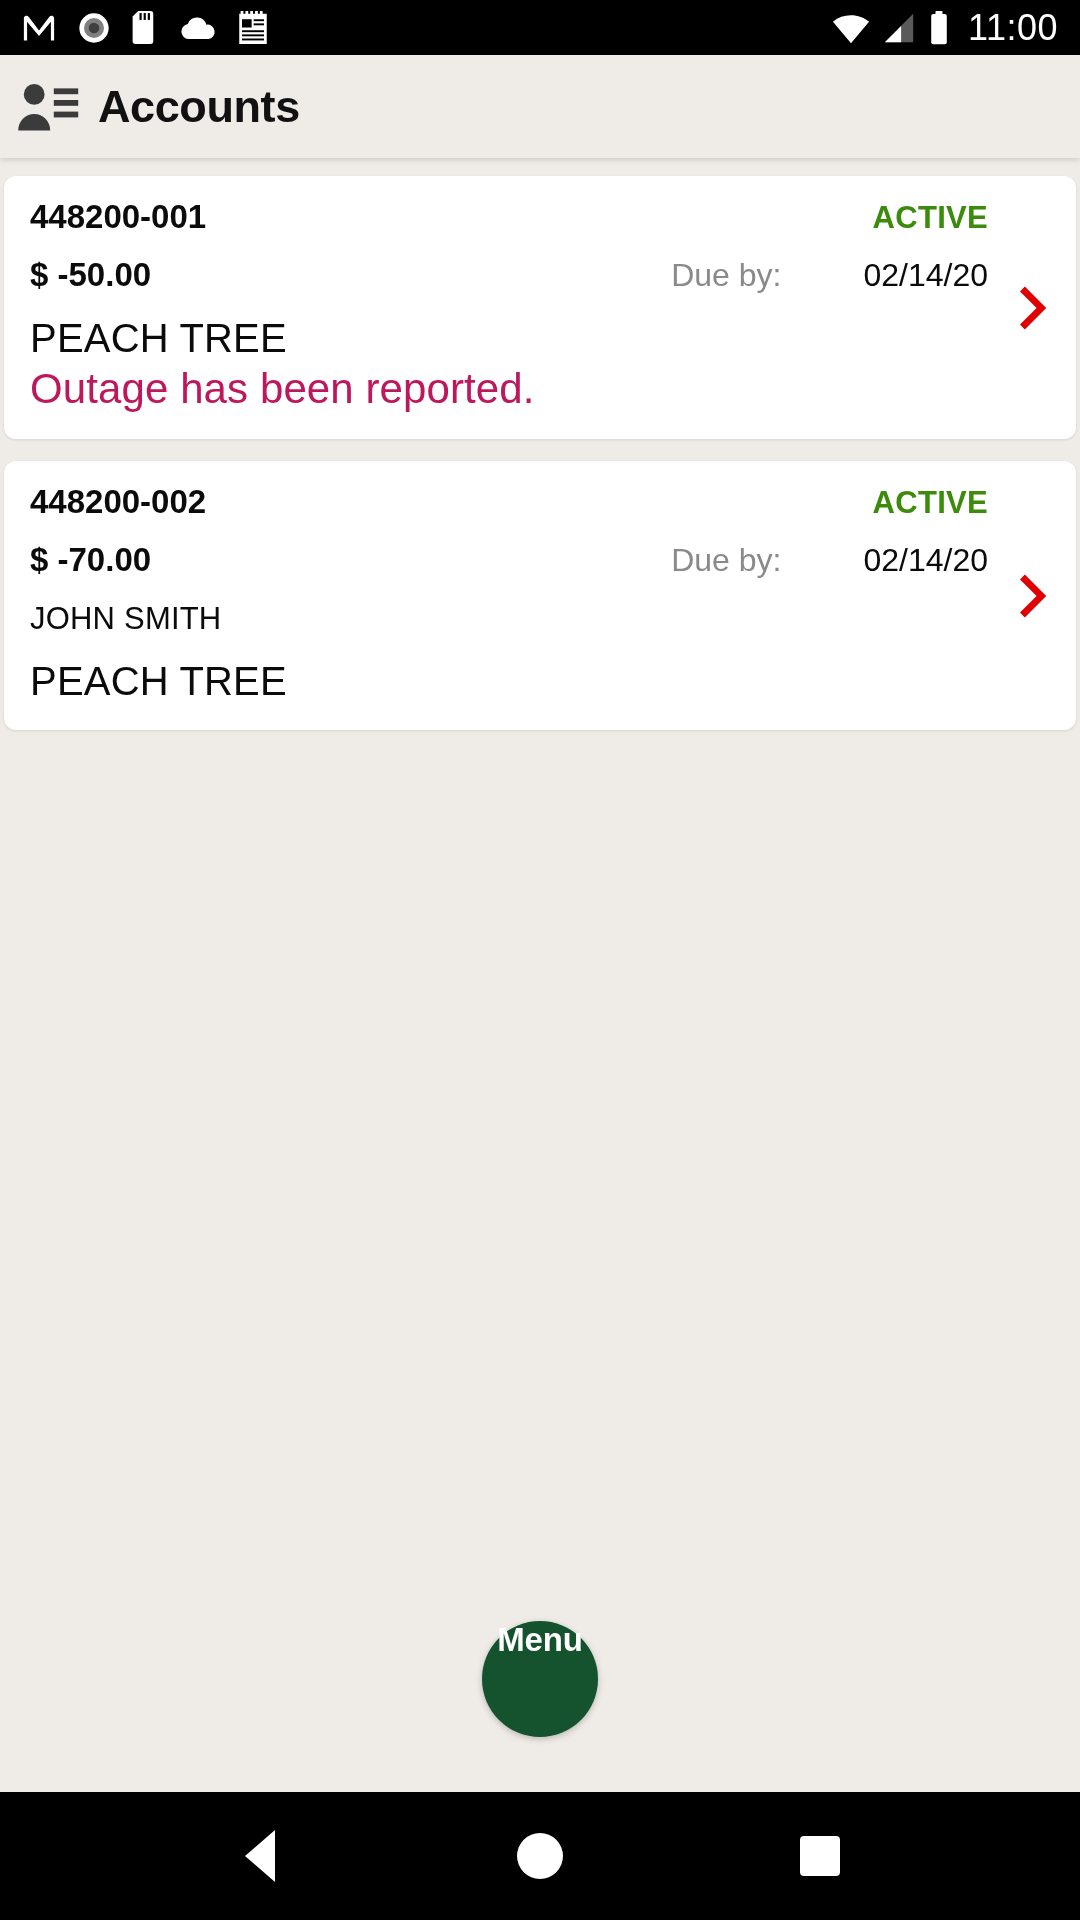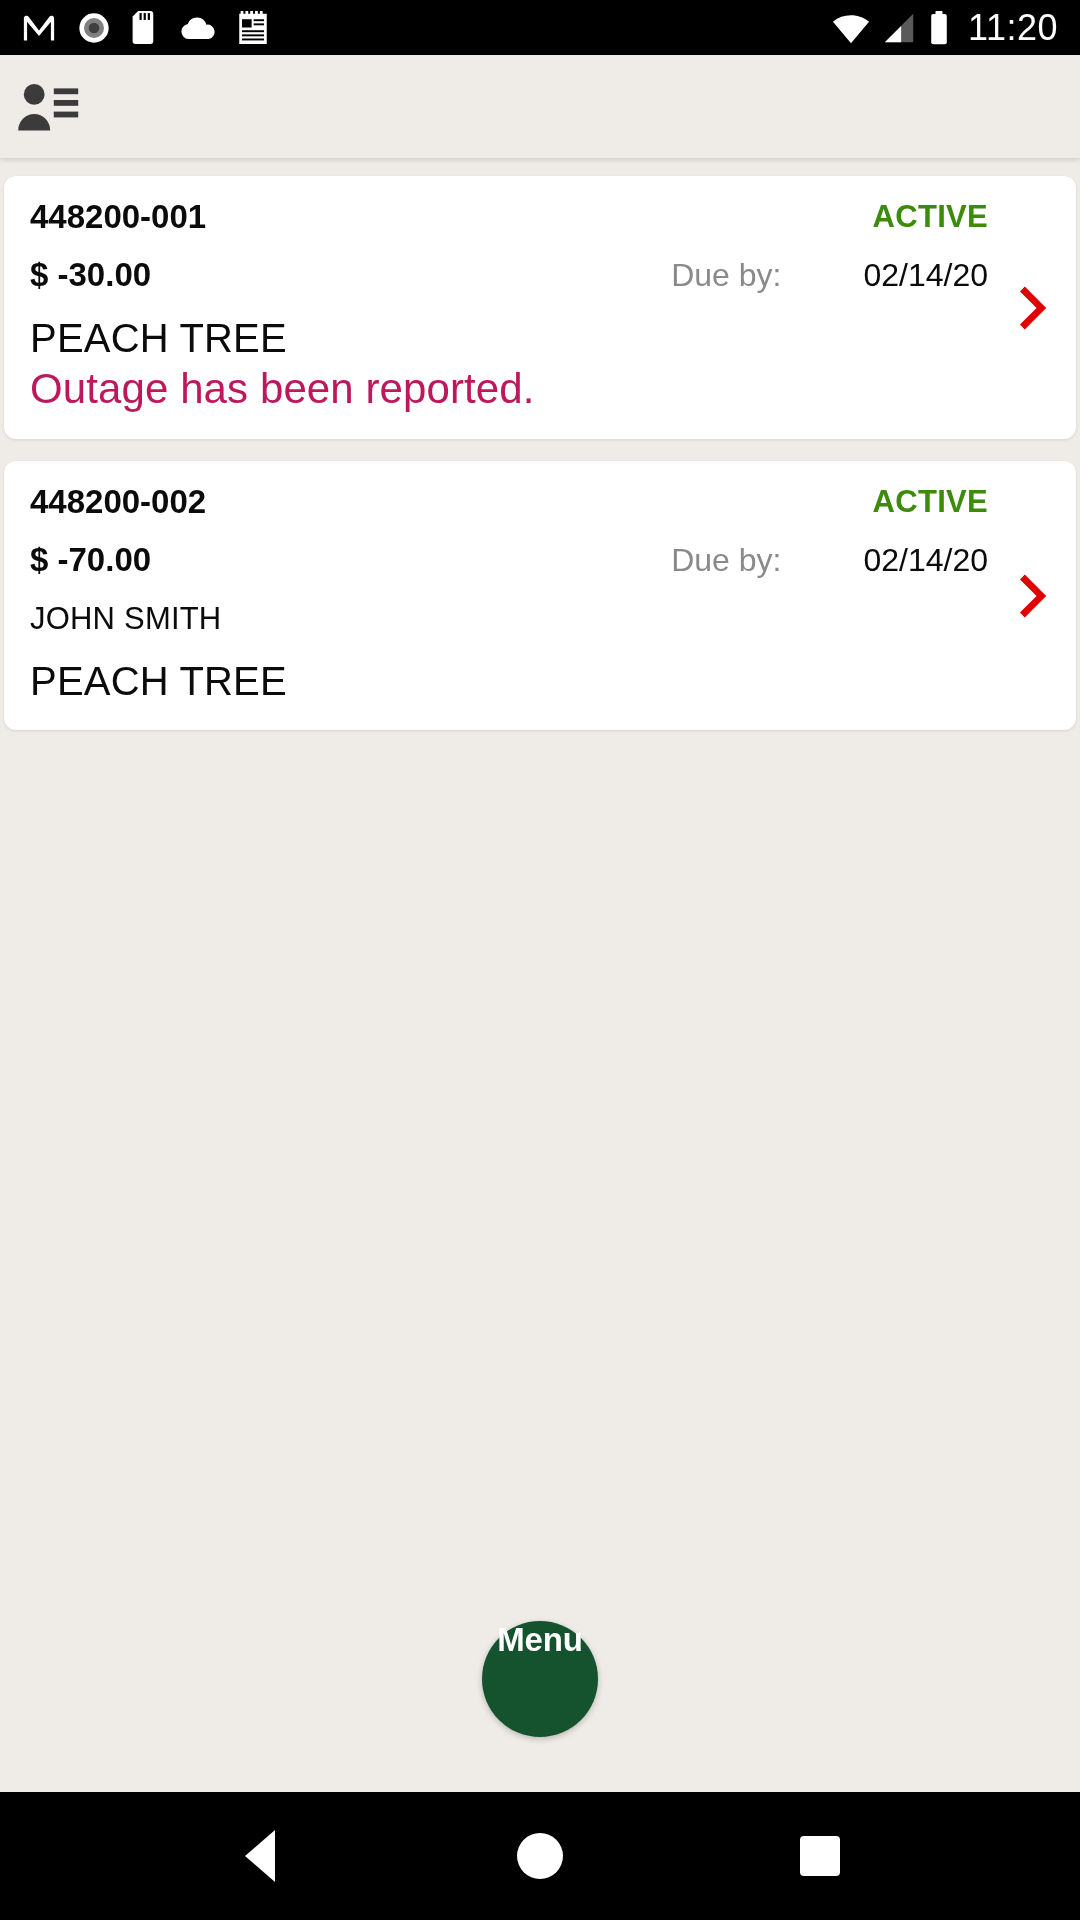--- a/index.html
+++ b/index.html
@@ -101,21 +101,21 @@
     background: #ffffff;
     border-radius: 12px;
     margin: 0 4px 22px 4px;
     padding: 22px 26px 26px 26px;
     position: relative;
     box-shadow: 0 1px 3px rgba(0,0,0,0.10);
   }
 
   .card-row {
     display: flex;
-    align-items: center;
+    align-items: flex-end;
     justify-content: space-between;
     padding-right: 62px;
   }
 
   .acct-number {
     font-size: 33px;
     font-weight: bold;
     color: #0b0b0b;
     letter-spacing: 0px;
   }
@@ -305,45 +305,46 @@
           <path d="M22 1v20H2z" fill="#5a5a5a"></path>
           <path d="M13.5 9.5V21H2z" fill="#ffffff"></path>
         </svg>
       </span>
       <span>
         <svg class="sb-icon" width="22" height="34" viewBox="0 0 14 24">
           <rect x="4.5" y="0" width="5" height="2.6" rx="0.6"></rect>
           <rect x="1.5" y="2.2" width="11" height="21.3" rx="1.4"></rect>
         </svg>
       </span>
-      <span class="status-clock">11:20</span>
+      <span class="status-clock">11:00</span>
     </div>
   </div>
 
   <div class="app-header">
     <span class="header-icon">
       <svg width="62" height="50" viewBox="0 0 31 25">
         <circle cx="8.6" cy="6.2" r="5.2" fill="#3b3b3b"></circle>
         <path d="M0.6 24.2c0-4.6 3.6-8.2 8-8.2s8 3.6 8 8.2z" fill="#3b3b3b"></path>
         <rect x="18.4" y="3.2" width="12.2" height="2.9" fill="#3b3b3b"></rect>
         <rect x="18.4" y="9.0" width="12.2" height="2.9" fill="#3b3b3b"></rect>
         <rect x="18.4" y="14.8" width="12.2" height="2.9" fill="#3b3b3b"></rect>
       </svg>
     </span>
+    <span class="header-title">Accounts</span>
   </div>
 
   <div class="content">
 
     <div class="account-card">
       <div class="card-row">
         <span class="acct-number">448200-001</span>
         <span class="acct-status">ACTIVE</span>
       </div>
       <div class="card-row row-amount">
-        <span class="acct-amount">$ -30.00</span>
+        <span class="acct-amount">$ -50.00</span>
         <span class="due-group">
           <span class="due-label">Due by:</span>
           <span class="due-date">02/14/20</span>
         </span>
       </div>
       <div class="acct-location">PEACH TREE</div>
       <div class="acct-alert">Outage has been reported.</div>
       <span class="card-chevron">
         <svg width="28" height="46" viewBox="0 0 14 23">
           <path d="M2.4 0.8L0 3.2l8.3 8.3L0 19.8l2.4 2.4 10.7-10.7z" fill="#e00000"></path>

